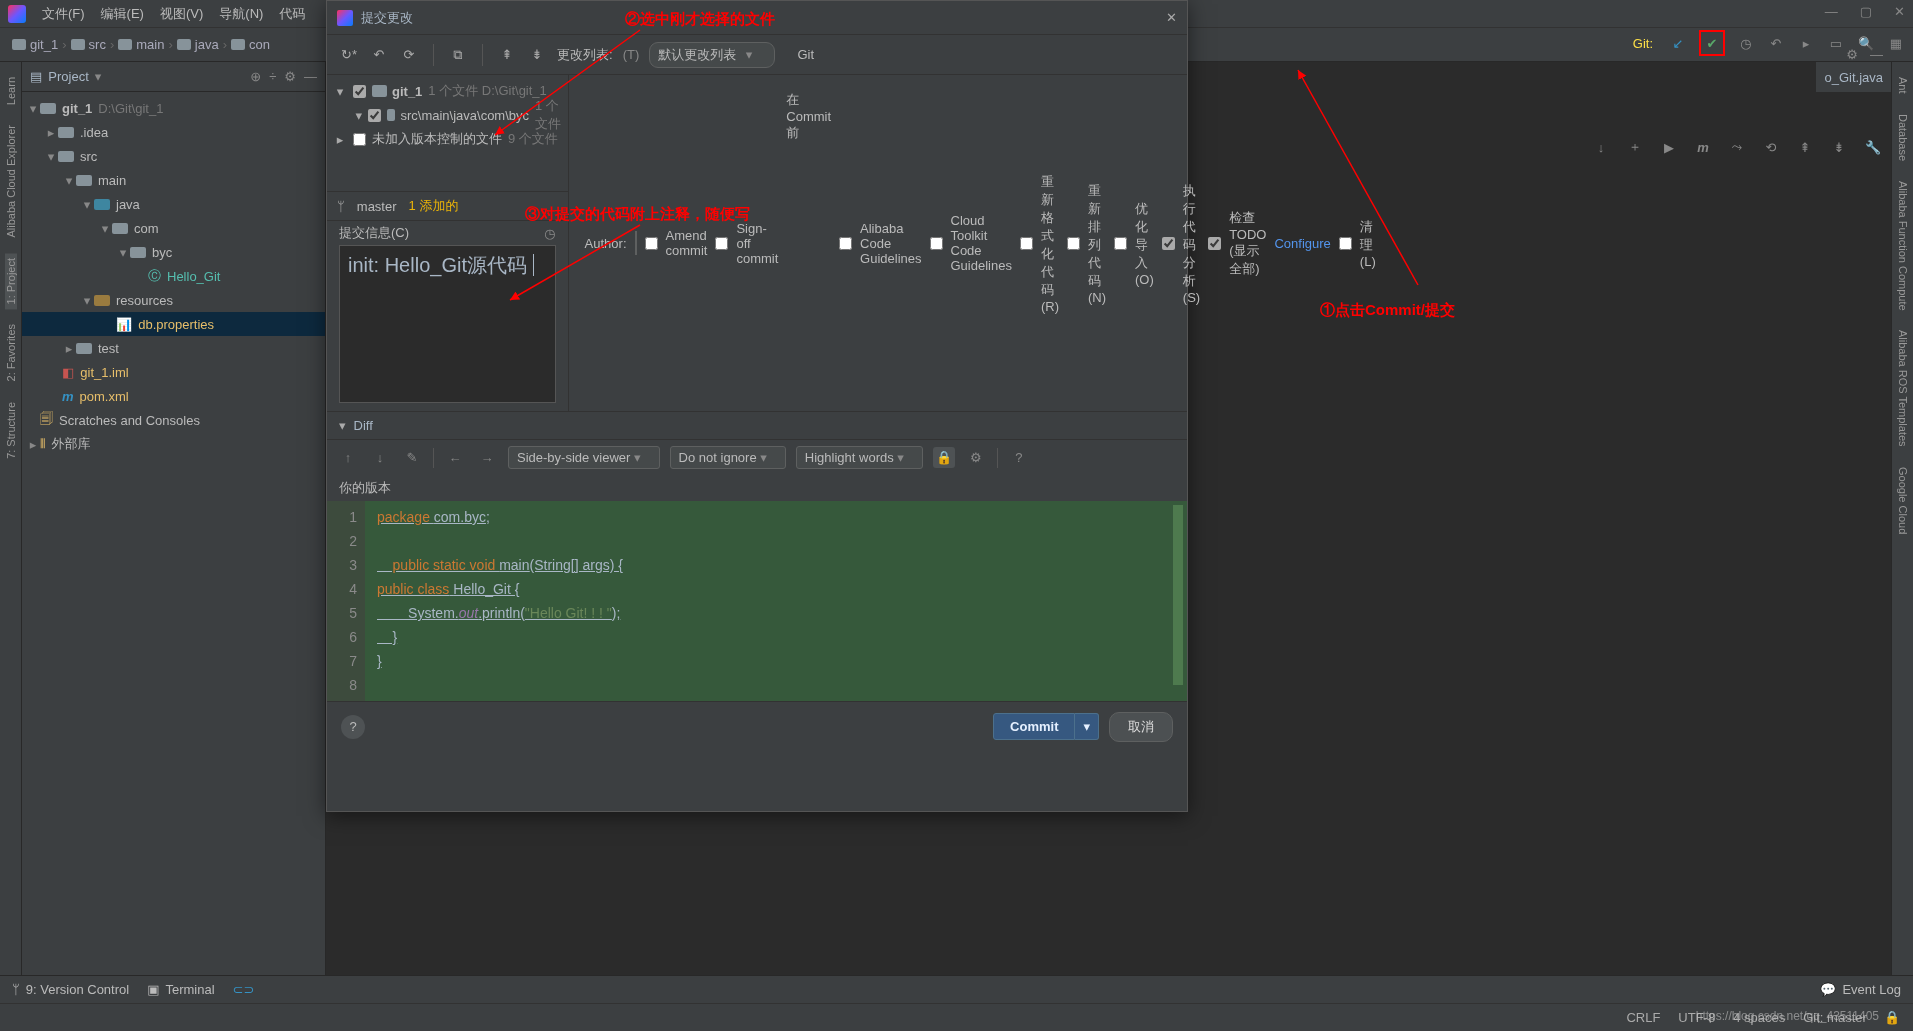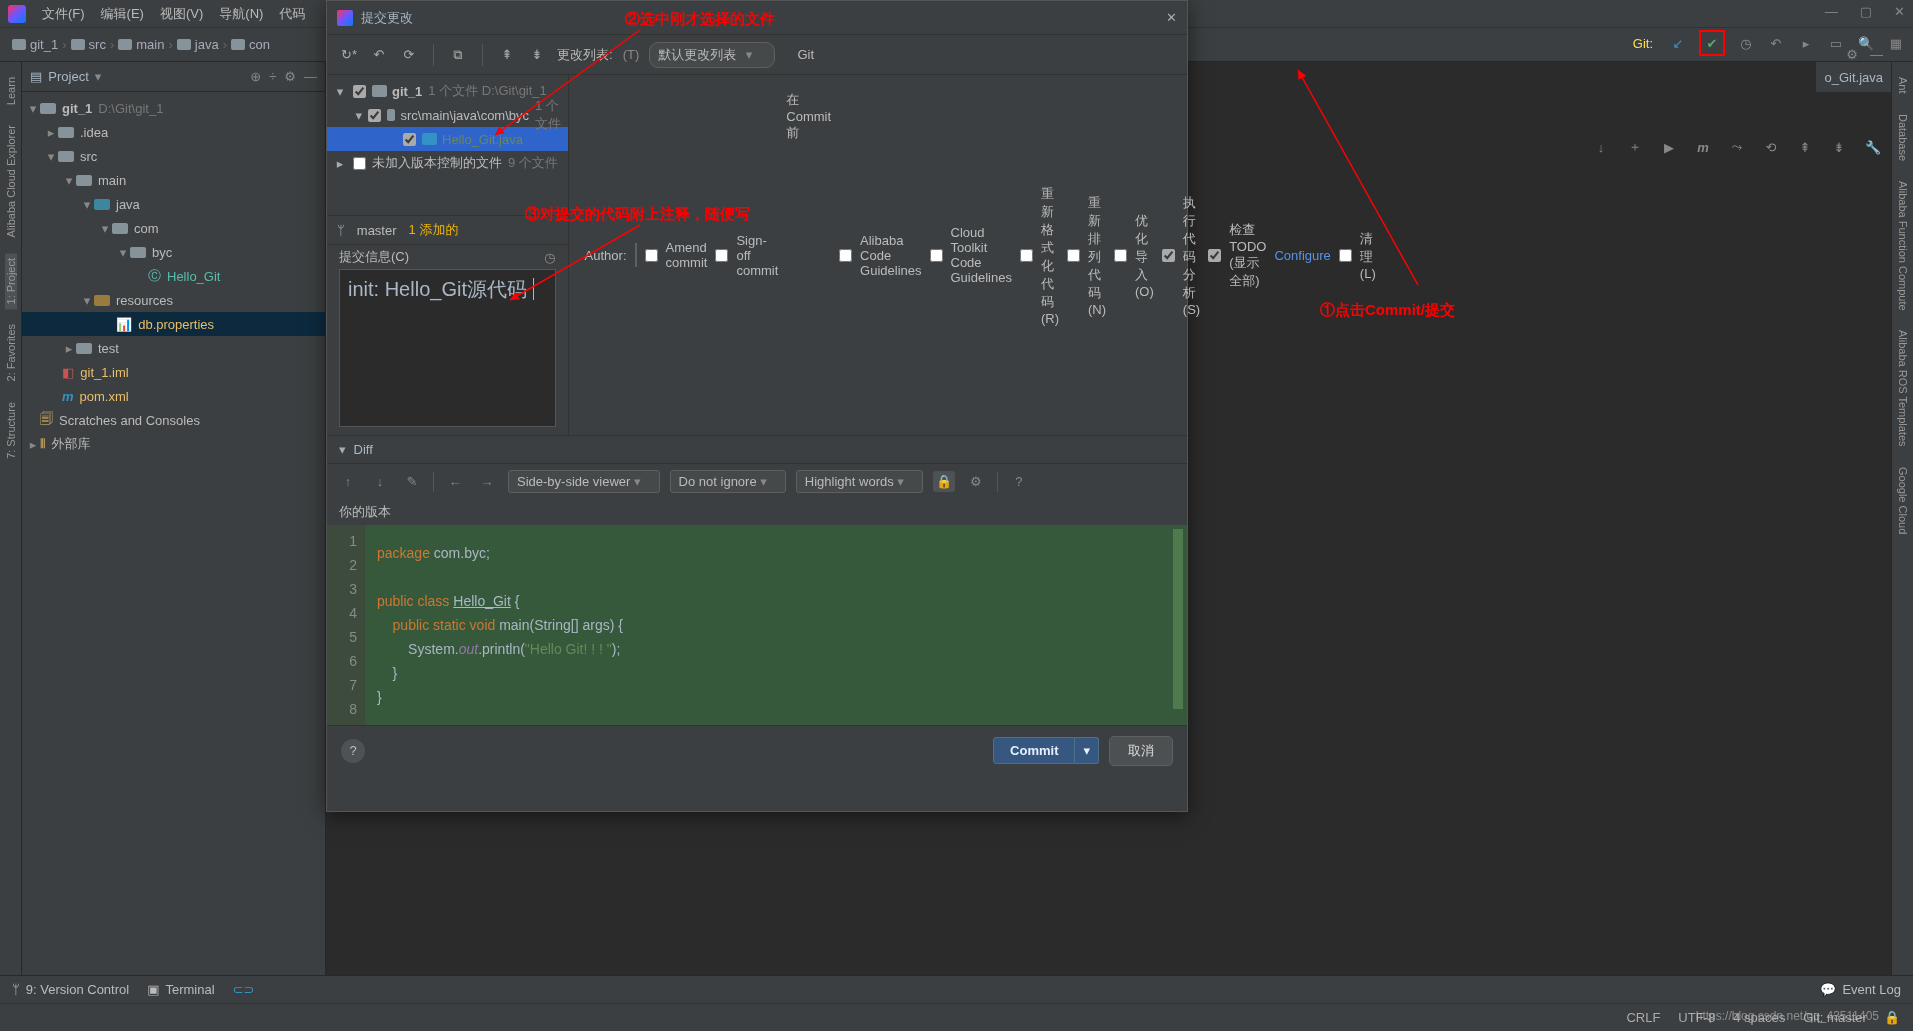--- a/index.html
+++ b/index.html
@@ -77,34 +77,34 @@
 .msg-box .cursor { border-right: 1px solid #a9b7c6; }
 .diff-head { display: flex; align-items: center; padding: 6px 12px; border-top: 1px solid #323232; gap: 8px; }
 .diff-toolbar { display: flex; align-items: center; padding: 6px 10px; gap: 10px; border-top: 1px solid #323232; }
 .diff-toolbar .dbtn { color: #888; width: 22px; text-align: center; cursor: pointer; }
 .diff-toolbar .vsep { width: 1px; height: 20px; background: #555; }
 .diff-toolbar .sel-look { background: #45494a; color: #bbb; border: 1px solid #5e6060; padding: 3px 18px 3px 8px; border-radius: 3px; }
 .your-ver { padding: 4px 12px; color: #bbb; }
 .code-area { display: flex; margin: 0 0 0 0; background: #36593b; font-family: Consolas,"Courier New",monospace; font-size: 14px; height: 200px; overflow: hidden; }
 .gutter { width: 38px; background: #3d4b3d; text-align: right; padding-top: 4px; }
 .gutter div { padding: 0 8px; color: #8a8a8a; height: 24px; line-height: 24px; }
-.code-lines { flex: 1; padding-top: 16px; position: relative; }
+.code-lines { flex: 1; padding-top: 4px; position: relative; text-decoration: underline; }
 .code-lines .line { height: 24px; line-height: 24px; padding-left: 12px; white-space: pre; }
 .kw { color: #cc7832; }
 .str { color: #6a8759; }
 .id { color: #a9b7c6; }
 .cls { color: #a9b7c6; text-decoration: underline; }
 .field { color: #9876aa; font-style: italic; }
 .dlg-footer { height: 50px; border-top: 1px solid #323232; display: flex; align-items: center; padding: 0 14px; gap: 10px; }
 .dlg-footer .help { width: 24px; height: 24px; border-radius: 12px; background: #4e5254; color: #bbb; display: flex; align-items: center; justify-content: center; }
 .dlg-footer .spacer { flex: 1; }
 .dlg-footer .commit-btn { display: flex; }
 .dlg-footer .commit-btn .main { background: #365880; color: #e5f0ff; border: 1px solid #4c708c; padding: 5px 16px; font-weight: bold; border-radius: 3px 0 0 3px; }
 .dlg-footer .commit-btn .drop { background: #365880; color: #e5f0ff; border: 1px solid #4c708c; border-left: 0; padding: 5px 8px; border-radius: 0 3px 3px 0; }
-.dlg-footer .cancel-btn { background: #4c5052; border: 1px solid #5e6060; color: #ddd; padding: 5px 18px; border-radius: 5px; }
+.dlg-footer .cancel-btn { background: #4c5052; border: 1px solid #5e6060; color: #ddd; padding: 5px 18px; border-radius: 10px; }
 .bottom-bar { position: absolute; bottom: 28px; left: 0; right: 0; height: 28px; background: #3c3f41; border-top: 1px solid #282828; display: flex; align-items: center; padding: 0 12px; gap: 18px; }
 .bottom-bar .bbtn { color: #bbb; cursor: pointer; display: flex; align-items: center; gap: 6px; }
 .bottom-bar .spacer2 { flex: 1; }
 .status-bar { position: absolute; bottom: 0; left: 0; right: 0; height: 28px; background: #3c3f41; border-top: 1px solid #323232; display: flex; align-items: center; padding: 0 12px; gap: 18px; justify-content: flex-end; color: #aaa; }
 .anno { position: absolute; color: #f00; font-weight: bold; font-size: 15px; pointer-events: none; z-index: 50; }
 .watermark { position: absolute; right: 34px; bottom: 8px; color: #c0c0c0; font-size: 12px; opacity: .6; z-index: 60; }
 svg { overflow: visible; }
 </style>
 </head>
 <body>
@@ -334,25 +334,20 @@
             <div class="ic"></div>
             <span class="name"><b>git_1</b></span>
             <span class="hint2">1 个文件  D:\Git\git_1</span>
           </div>
         <div class="ft-row" style="padding-left:28px;">
             <span class="chev">▾</span>
             <input type="checkbox" checked="" style="">
             <div class="ic"></div>
             <span class="name">src\main\java\com\byc</span>
             <span class="hint2">1 个文件</span>
-          </div>
-        <div class="ft-row sel" style="padding-left:70px;">
-            <input type="checkbox" checked="" style="">
-            <div class="ic java"></div>
-            <span class="name green">Hello_Git.java</span>
           </div>
         <div class="ft-row">
             <span class="chev">▸</span>
             <input type="checkbox" style="">
             <span class="name">未加入版本控制的文件</span>
             <span class="hint2">9 个文件</span>
           </div>
       </div>
       <div style="height:36px;"></div>
       <div class="branch-row">
@@ -443,22 +438,22 @@
         <div>3</div>
         <div>4</div>
         <div>5</div>
         <div>6</div>
         <div>7</div>
         <div>8</div>
     </div>
     <div class="code-lines">
       <div class="line"><span class="kw">package</span> <span class="id">com.byc</span><span class="id">;</span></div>
       <div class="line"></div>
+      <div class="line"><span class="kw">    public static void </span><span class="id">main</span><span class="id">(String[] args) {</span></div>
       <div class="line"><span class="kw">public class</span> <span class="cls">Hello_Git</span><span class="id"> {</span></div>
-      <div class="line"><span class="kw">    public static void </span><span class="id">main</span><span class="id">(String[] args) {</span></div>
       <div class="line"><span class="id">        System.</span><span class="field">out</span><span class="id">.println(</span><span class="str">"Hello Git! ! ! "</span><span class="id">);</span></div>
       <div class="line"><span class="id">    }</span></div>
       <div class="line"><span class="id">}</span></div>
       <div class="line"></div>
       <div style="position:absolute;right:4px;top:4px;width:10px;height:180px;background:#4e7a4e;"></div>
     </div>
   </div>
   <div class="dlg-footer">
     <div class="help">?</div>
     <div class="spacer"></div>

